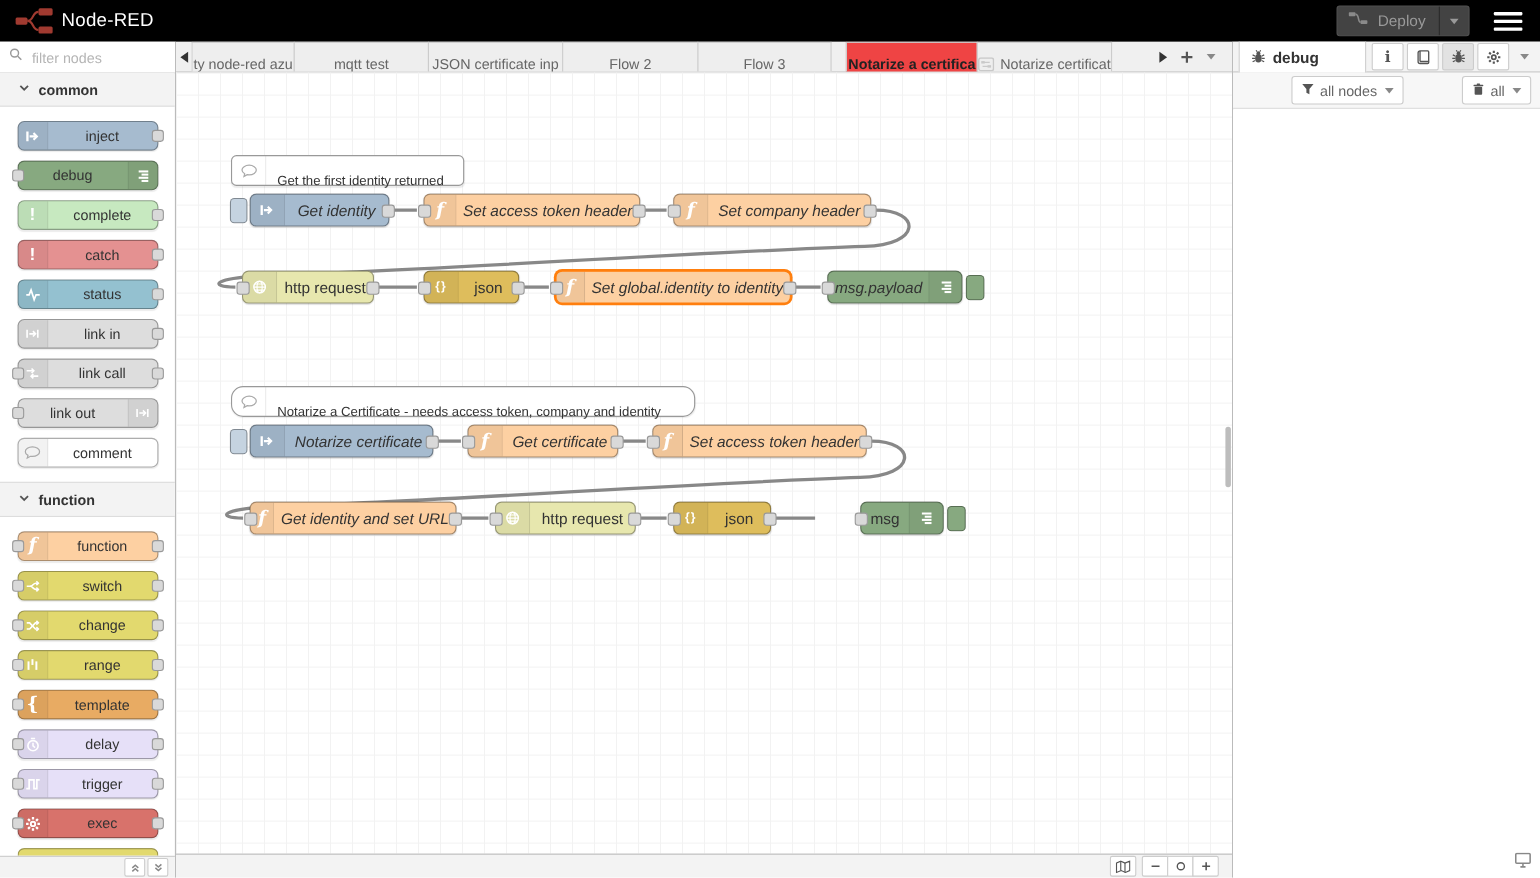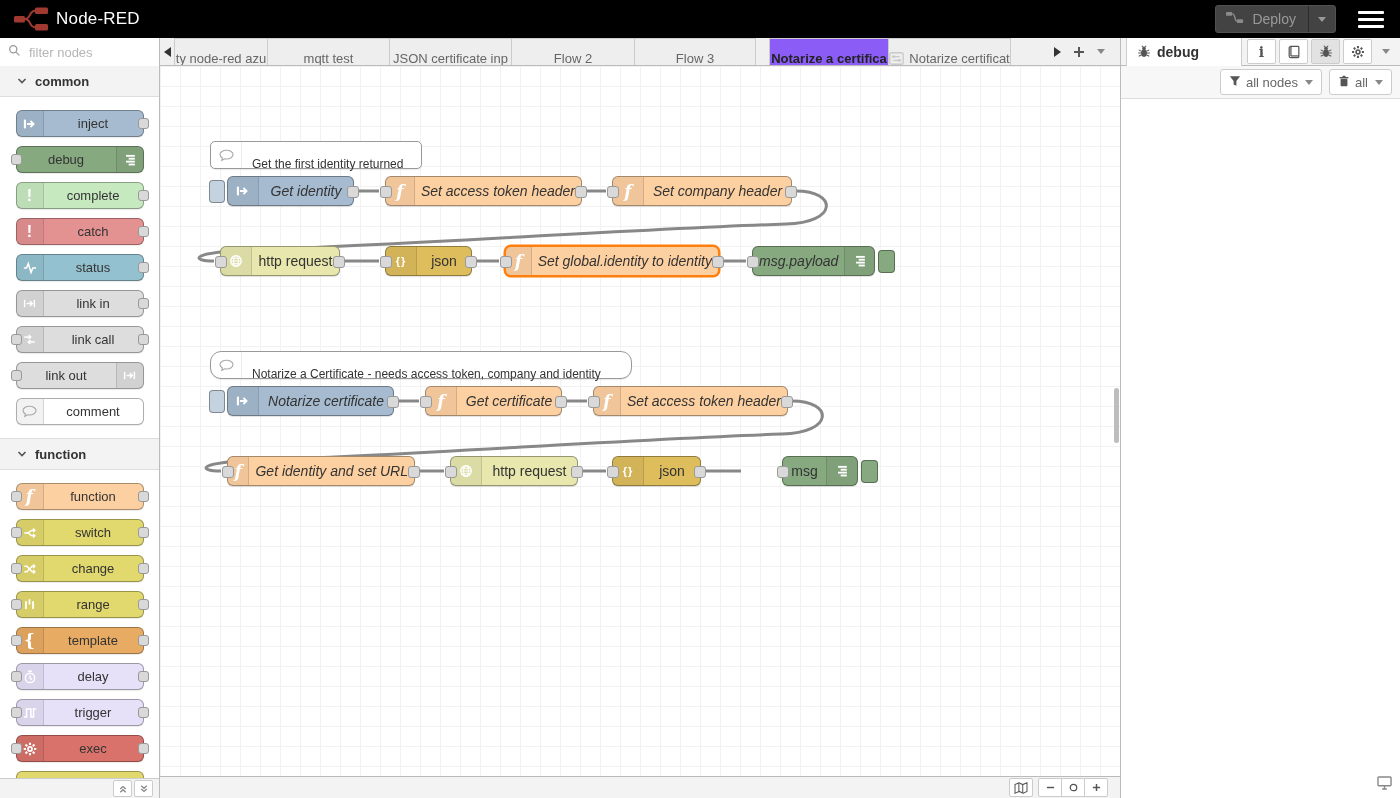--- a/index.html
+++ b/index.html
@@ -37,21 +37,21 @@
   #palette-footer{position:absolute;bottom:0;left:0;right:0;height:20px;background:#f3f3f3;border-top:1px solid #ccc;display:flex;align-items:center;justify-content:flex-end;padding-right:6px;box-sizing:border-box;}
   .pfoot-btn{width:17px;height:15px;background:#fff;border:1px solid #ccc;border-radius:2px;display:flex;align-items:center;justify-content:center;margin-left:2px;cursor:pointer;}
   
   #workspace{position:absolute;left:160px;top:38px;width:960px;bottom:0;}
   #tabbar{height:28px;background:#f0f0f0;border-bottom:1px solid #bbb;display:flex;align-items:stretch;box-sizing:border-box;}
   #tab-scroll-left{width:14px;display:flex;align-items:center;justify-content:center;cursor:pointer;}
   .arr-left{width:0;height:0;border-top:5px solid transparent;border-bottom:5px solid transparent;border-right:7px solid #333;}
   .arr-right{width:0;height:0;border-top:5px solid transparent;border-bottom:5px solid transparent;border-left:7px solid #333;}
   #tabbar-tabs{display:flex;overflow:hidden;flex:1;}
   .tab{height:40px;box-sizing:border-box;background:#eee;border:1px solid #ccc;border-bottom:none;display:flex;align-items:center;justify-content:center;font-size:13px;color:#666;white-space:nowrap;overflow:hidden;margin-right:-1px;cursor:pointer;padding:0 4px;}
-  .tab.active{background:#8b5cf6;color:#222;font-weight:bold;}
+  .tab.active{background:#ef4444;color:#222;font-weight:bold;}
   .tab .tab-icon{display:inline-flex;margin-right:5px;}
   .tab-gap{width:14px;flex:0 0 auto;}
   #tabbar-controls{display:flex;align-items:center;margin-left:auto;padding-right:8px;}
   .tb-btn{width:22px;height:22px;display:flex;align-items:center;justify-content:center;cursor:pointer;color:#555;}
   
   #canvas{position:absolute;top:28px;left:0;right:0;bottom:22px;background:#fff;overflow:hidden;
     background-image:linear-gradient(#f2f2f2 1px,transparent 1px),linear-gradient(90deg,#f2f2f2 1px,transparent 1px);
     background-size:20px 20px;}
   #wires{position:absolute;left:0;top:0;}
   #wires path{stroke:#888;stroke-width:3;fill:none;}
@@ -79,21 +79,21 @@
   .wsf-group .wsf-btn:last-child{border-radius:0 2px 2px 0;}
   
   #sidebar{position:absolute;right:0;top:38px;width:280px;bottom:0;background:#fff;border-left:1px solid #bbb;box-sizing:border-box;}
   #sidebar-header{height:28px;background:#f3f3f3;border-bottom:1px solid #bbb;display:flex;align-items:center;box-sizing:border-box;}
   #sidebar-tab{height:28px;box-sizing:border-box;background:#fff;border-right:1px solid #ccc;border-left:1px solid #ccc;display:flex;align-items:center;padding:0 10px;width:116px;margin-left:5px;font-weight:bold;font-size:14px;color:#333;cursor:pointer;}
   #sidebar-tab .tab-icon{margin-right:6px;display:inline-flex;}
   #sidebar-header-btns{display:flex;align-items:center;margin-left:auto;}
   .sb-btn{width:27px;height:23px;background:#fff;border:1px solid #ccc;border-radius:2px;display:flex;align-items:center;justify-content:center;margin-left:3px;cursor:pointer;}
   .sb-btn.active{background:#e2e2e2;}
   #sidebar-caret{width:22px;display:flex;justify-content:center;cursor:pointer;margin:0 3px;}
-  #debug-toolbar{height:33px;background:#f7f7f7;border-bottom:1px solid #ddd;display:flex;align-items:center;justify-content:flex-end;padding-right:8px;box-sizing:border-box;}
+  #debug-toolbar{height:33px;background:#f7f7f7;border-bottom:1px solid #ddd;display:flex;align-items:center;justify-content:flex-end;padding-right:8px;box-sizing:border-box;gap:46px;}
   .dd-btn{height:24px;background:#fff;border:1px solid #ccc;border-radius:3px;display:flex;align-items:center;font-size:13px;color:#666;padding:0 8px;margin-left:7px;cursor:pointer;}
   .dd-btn .lbl{margin:0 7px 0 5px;}
   #debug-content{position:absolute;top:62px;bottom:0;left:0;right:0;background:#fff;}
   #open-window-btn{position:absolute;bottom:4px;right:8px;cursor:pointer;}
   .ticon{color:#fff;font-weight:bold;}
   .caret{width:0;height:0;border-left:4px solid transparent;border-right:4px solid transparent;border-top:5px solid #888;display:inline-block;}
   .caret.dark{border-top-color:#999;}
 </style>
 </head>
 <body>

